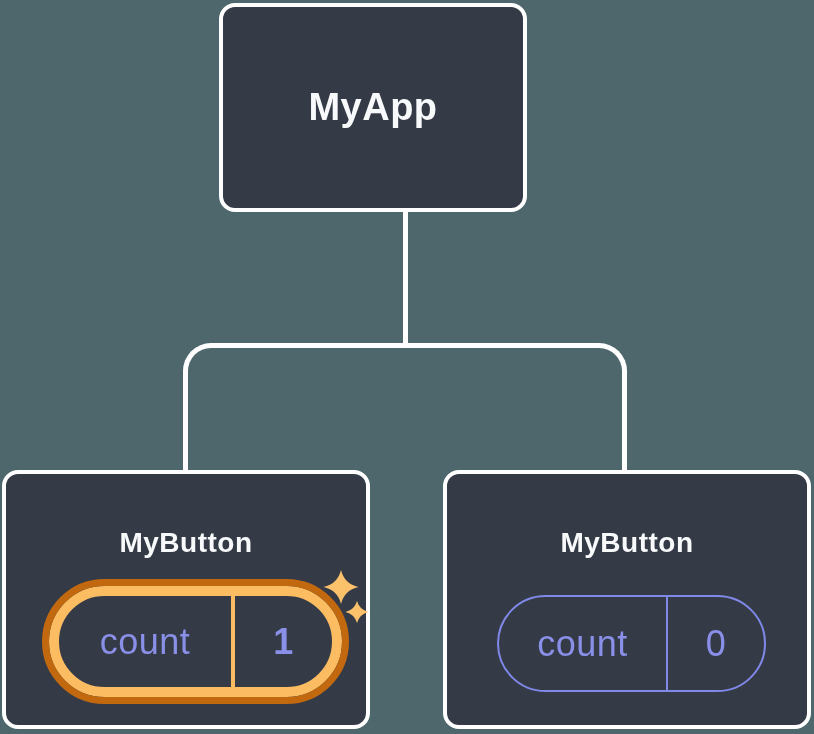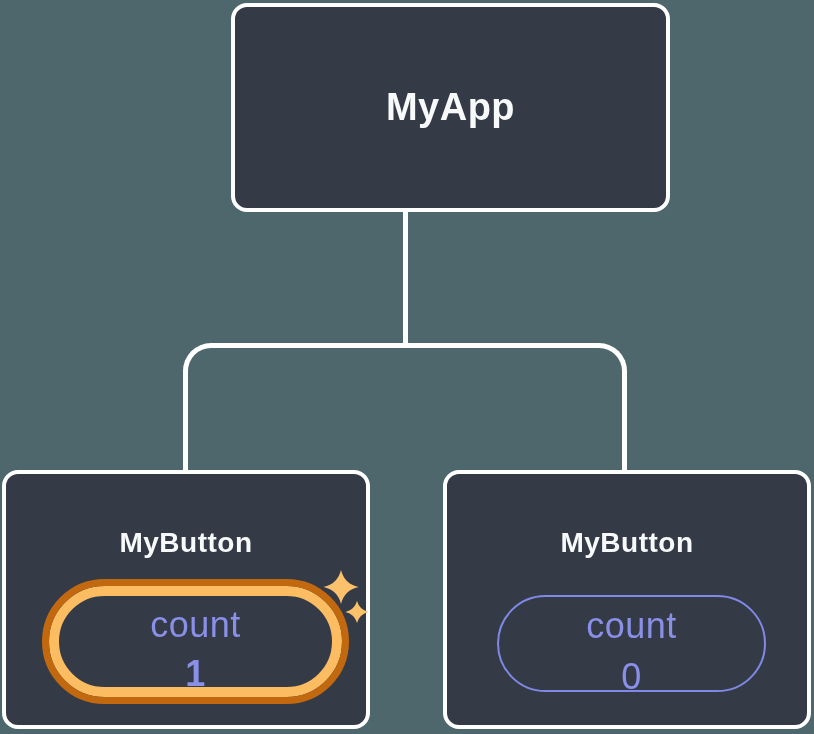--- a/index.html
+++ b/index.html
@@ -24,36 +24,36 @@
     border-right:5px solid var(--connector);
     border-radius:28px 28px 0 0;
     box-sizing:border-box;z-index:0;
   }
   
   .node{
     position:absolute;background:var(--node-fill);
     border:4px solid var(--node-border);border-radius:16px;
     box-sizing:border-box;z-index:1;
   }
-  .node-root{left:219px;top:3px;width:439px;height:209px;
-    display:flex;align-items:center;justify-content:center;margin-left:12px;}
+  .node-root{left:219px;top:3px;width:308px;height:209px;
+    display:flex;align-items:center;justify-content:center;}
   .node-child-left{left:2px;top:470px;width:368px;height:259px;}
   .node-child-right{left:443px;top:470px;width:368px;height:259px;}
   .root-label{
     color:var(--node-text);font-size:38px;font-weight:600;letter-spacing:0.5px;
   }
   .child-title{
     position:absolute;top:47px;left:0;width:100%;text-align:center;
     color:var(--node-text);font-size:28px;font-weight:600;letter-spacing:0.5px;
     line-height:44px;
   }
   
   .pill{
     position:absolute;display:flex;align-items:stretch;
-    border-radius:999px;box-sizing:border-box;flex-direction:column;
+    border-radius:999px;box-sizing:border-box;
   }
   .pill-highlight{
     left:43px;top:112px;width:293px;height:111px;
     border:10px solid var(--orange);
     outline:7px solid var(--orange-dark);
   }
   .pill-plain{
     left:50px;top:121px;width:269px;height:97px;
     border:2px solid var(--pill-purple);
   }

